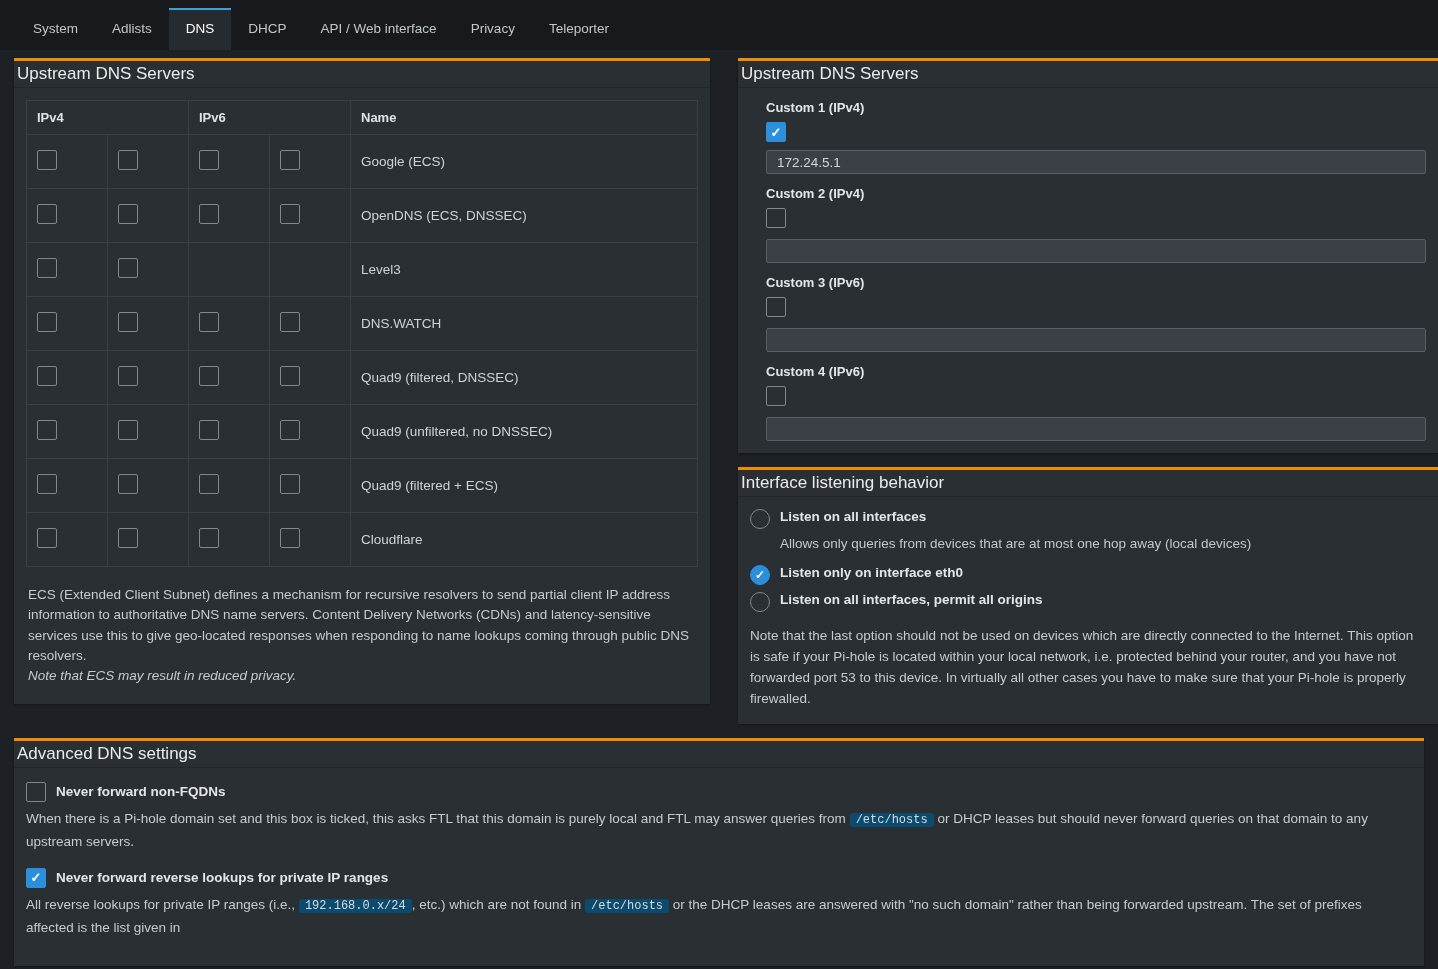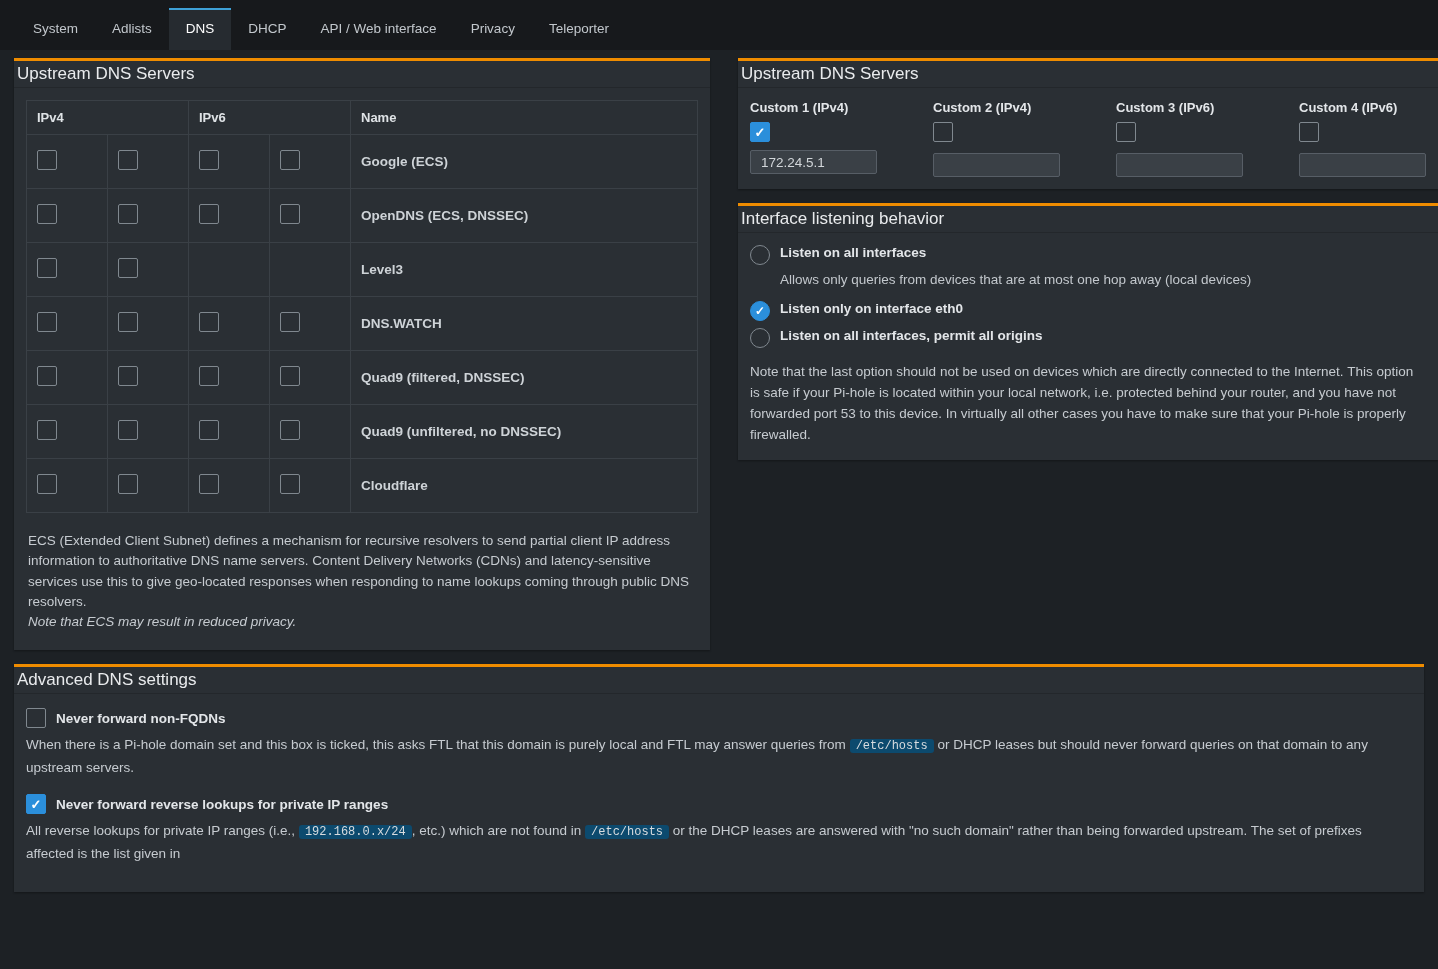--- a/index.html
+++ b/index.html
@@ -34,35 +34,35 @@
   
   .box{background:var(--box); border-top:3px solid var(--orange); margin-bottom:14px; box-shadow:0 1px 2px rgba(0,0,0,.35);}
   .box-header{padding:3px; border-bottom:1px solid #23272b;}
   .box-header h2{margin:0; font-size:17px; font-weight:400; color:var(--bright);}
   .box-body{padding:12px;}
   
   .dns-table{border-collapse:collapse; width:100%;}
   .dns-table th,.dns-table td{border:1px solid var(--line);}
   .dns-table th{text-align:left; padding:9px 10px; font-size:13px; color:#dfe3e6; font-weight:700;}
   .cb-cell{padding:15px 10px;}
-  .name-cell{padding:10px; color:#ced3d7;font-weight:bold;}
+  .name-cell{padding:10px; color:#ced3d7;}
   
   .cb{width:20px; height:20px; border:1px solid #80888f; border-radius:2px;
       display:inline-flex; align-items:center; justify-content:center; cursor:pointer; background:transparent;}
   .cb.checked{background:var(--blue); border-color:var(--blue);}
   .cb.checked::after{content:"\2713"; color:#fff; font-size:13px; font-weight:700; line-height:1;}
   .radio{width:20px; height:20px; border:1px solid #80888f; border-radius:50%;
       display:inline-flex; align-items:center; justify-content:center; cursor:pointer; flex:0 0 auto;}
   .radio.selected{background:var(--blue); border-color:var(--blue);}
   .radio.selected::after{content:"\2713"; color:#fff; font-size:12px; font-weight:700; line-height:1;}
   
   .ecs-note{margin:18px 2px 6px; line-height:1.5; color:#c6cbd0;}
   .ecs-note i{display:block;}
   
-  .custom-grid{display:grid; grid-template-columns:1fr 1fr 1fr 1fr; column-gap:56px; row-gap:12px;}
+  .custom-grid{display:grid; grid-template-columns:1fr; column-gap:56px; row-gap:12px;margin-left:16px;}
   .field-label{font-weight:700; color:#e3e6e9; margin-bottom:7px; font-size:13px;}
   .field-cb{margin-bottom:8px;}
   .text-input{width:100%; height:24px; background:var(--input-bg); border:1px solid var(--input-border);
       color:#d2d6da; padding:5px 10px; font-family:inherit; font-size:13.5px; border-radius:2px;}
   
   .radio-row{display:flex; align-items:flex-start; gap:10px; margin-bottom:7px;}
   .radio-label{font-weight:700; color:#e3e6e9;}
   .radio-desc{margin:-2px 0 11px 30px; color:#c3c8cd; line-height:1.5;}
   .iface-note{margin:14px 0 2px; line-height:1.55; color:#c6cbd0;}
   
@@ -145,20 +145,27 @@
                   <td class="cb-cell"><span class="cb"></span></td>
                   <td class="cb-cell"><span class="cb"></span></td>
                   <td class="name-cell">Quad9 (filtered, DNSSEC)</td>
                 </tr>
                 <tr>
                   <td class="cb-cell"><span class="cb"></span></td>
                   <td class="cb-cell"><span class="cb"></span></td>
                   <td class="cb-cell"><span class="cb"></span></td>
                   <td class="cb-cell"><span class="cb"></span></td>
                   <td class="name-cell">Quad9 (unfiltered, no DNSSEC)</td>
+                </tr>
+                <tr>
+                  <td class="cb-cell"><span class="cb"></span></td>
+                  <td class="cb-cell"><span class="cb"></span></td>
+                  <td class="cb-cell"><span class="cb"></span></td>
+                  <td class="cb-cell"><span class="cb"></span></td>
+                  <td class="name-cell">Quad9 (filtered + ECS)</td>
                 </tr>
                 <tr>
                   <td class="cb-cell"><span class="cb"></span></td>
                   <td class="cb-cell"><span class="cb"></span></td>
                   <td class="cb-cell"><span class="cb"></span></td>
                   <td class="cb-cell"><span class="cb"></span></td>
                   <td class="name-cell">Cloudflare</td>
                 </tr>
               </tbody>
           </table>

